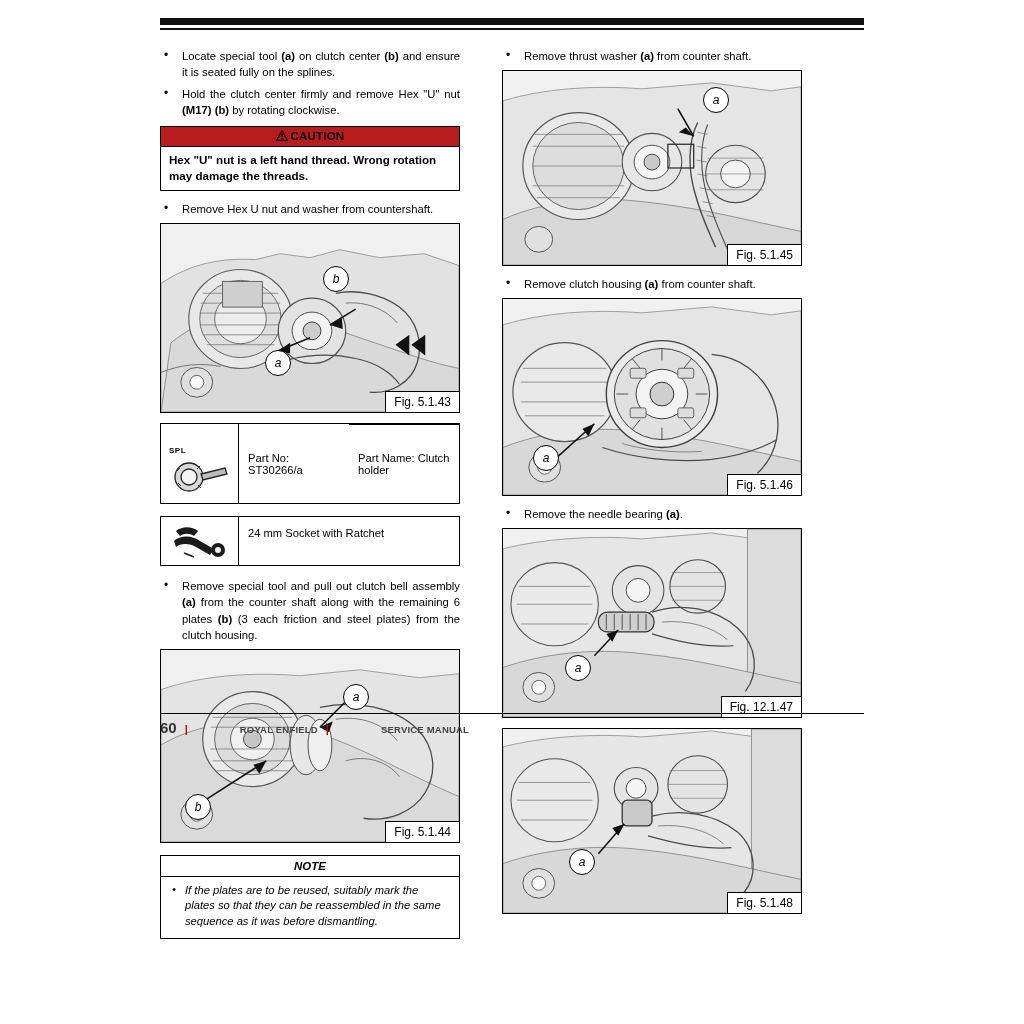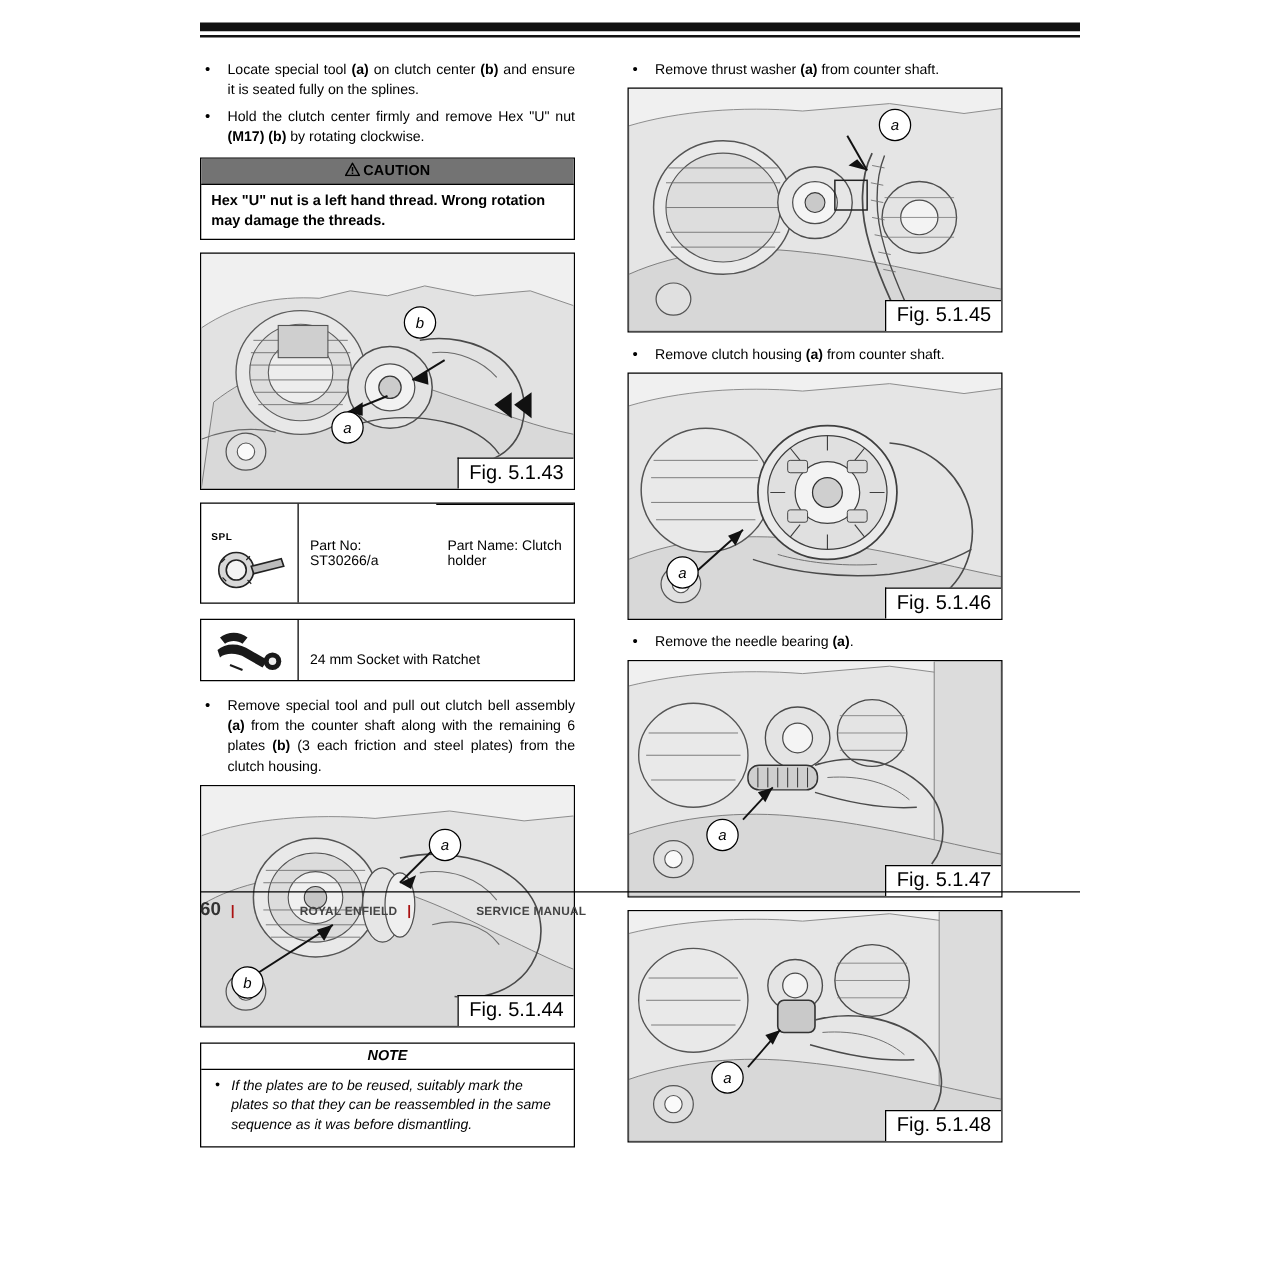--- a/index.html
+++ b/index.html
@@ -51,21 +51,21 @@
     font-size: 12px;
   }
   b { font-weight: bold; }
 
   
   .caution {
     border: 1.2px solid #000;
     margin: 8px 0 10px 0;
   }
   .caution-head {
-    background: #737373;
+    background: #b91c1c;
     text-align: center;
     font-weight: bold;
     font-size: 11.5px;
     padding: 3px 0 3px 0;
     border-bottom: 1.2px solid #000;
     letter-spacing: .2px;
   }
   .caution-body {
     font-weight: bold;
     font-size: 11.6px;
@@ -81,21 +81,21 @@
     background: #efefef;
     overflow: hidden;
     margin: 6px 0 10px 0;
   }
   .fig .cap {
     position: absolute;
     right: 0; bottom: 0;
     border-left: 1.2px solid #000;
     border-top: 1.2px solid #000;
     background: #fff;
-    font-size: 16px;
+    font-size: 12px;
     padding: 3px 8px 3px 8px;
     white-space: nowrap;
   }
   .callout {
     position: absolute;
     width: 26px; height: 26px;
     border-radius: 50%;
     border: 1.4px solid #000;
     background: #fff;
     font-size: 12px;
@@ -124,21 +124,21 @@
     padding: 8px 9px;
     flex: 1;
     display: flex; align-items: center;
   }
   .tool-row + .tool-row { border-top: 1.2px solid #000; }
 
   .tool-table2 {
     border: 1.2px solid #000;
     display: flex;
     margin-top: 12px;
-    align-items: flex-end;
+    align-items: flex-start;
   }
   .tool-img2 {
     width: 78px;
     border-right: 1.2px solid #000;
     display: flex; align-items: center; justify-content: center;
     padding: 6px 0;
   }
   .tool-row2 { font-size: 11.2px; padding: 10px 9px; display: flex; align-items: center; }
 
   
@@ -205,20 +205,23 @@
             <svg width="12" height="11" viewBox="0 0 12 11">
                 <polygon points="6,0.6 11.5,10.4 0.5,10.4" fill="none" stroke="#000" stroke-width="1.2"></polygon>
                 <rect x="5.4" y="3.6" width="1.2" height="3.6" fill="#000"></rect>
                 <rect x="5.4" y="8.0" width="1.2" height="1.2" fill="#000"></rect>
               </svg>
           </span><span>CAUTION</span>
         </div>
         <div class="caution-body">Hex "U" nut is a left hand thread. Wrong rotation may damage the threads.</div>
       </div>
 
+      <ul class="bullets">
+        <li class="bullet">Remove Hex U nut and washer from countershaft.</li>
+      </ul>
 
       <div class="fig" style="height:190px;">
         <div class="art">
           <svg viewBox="0 0 300 190" preserveAspectRatio="none">
             <rect x="0" y="0" width="300" height="190" fill="#f0f0f0"></rect>
             <path d="M0,60 C30,40 60,34 95,36 L120,30 L150,34 L180,26 L220,34 L265,30 L300,42 L300,190 L0,190 Z" fill="#e2e2e2" stroke="#8a8a8a" stroke-width="0.8"></path>
             <path d="M10,120 C40,96 70,88 110,92 C150,96 185,110 215,120 C245,130 270,140 300,146 L300,190 L0,190 Z" fill="#d9d9d9" stroke="#7d7d7d" stroke-width="0.8"></path>
             <ellipse cx="80" cy="96" rx="52" ry="50" fill="#e8e8e8" stroke="#5c5c5c" stroke-width="1.1"></ellipse>
             <ellipse cx="80" cy="96" rx="41" ry="39" fill="#dedede" stroke="#5c5c5c" stroke-width="0.9"></ellipse>
             <ellipse cx="80" cy="96" rx="26" ry="25" fill="#ededed" stroke="#5c5c5c" stroke-width="0.9"></ellipse>
@@ -439,21 +442,21 @@
             <path d="M150,84 C180,74 214,80 236,100 C256,118 258,146 244,164" fill="none" stroke="#4a4a4a" stroke-width="1.3"></path>
             <path d="M150,106 C176,114 204,120 232,118" fill="none" stroke="#4a4a4a" stroke-width="1.2"></path>
             <path d="M160,94 C186,92 210,98 226,112" fill="none" stroke="#6e6e6e" stroke-width="0.8"></path>
             <ellipse cx="36" cy="160" rx="16" ry="15" fill="#e0e0e0" stroke="#555" stroke-width="1"></ellipse>
             <ellipse cx="36" cy="160" rx="7" ry="7" fill="#fafafa" stroke="#555" stroke-width="0.9"></ellipse>
             <path d="M92,128 L116,102" stroke="#111" stroke-width="1.5" fill="none"></path>
             <polygon points="116,102 104,106 110,114" fill="#111"></polygon>
           </svg>
         </div>
         <div class="callout" style="left:62px; top:126px;">a</div>
-        <div class="cap">Fig. 5.1.47</div>
+        <div class="cap">Fig. 12.1.47</div>
       </div>
 
 
       <div class="fig" style="height:186px;">
         <div class="art">
           <svg viewBox="0 0 300 186" preserveAspectRatio="none">
             <rect width="300" height="186" fill="#f0f0f0"></rect>
             <path d="M0,18 C40,8 90,4 140,8 L210,2 L270,10 L300,6 L300,186 L0,186 Z" fill="#e6e6e6" stroke="#8c8c8c" stroke-width="0.8"></path>
             <rect x="250" y="0" width="50" height="186" fill="#dcdcdc" stroke="#7f7f7f" stroke-width="0.8"></rect>
             <path d="M0,136 C40,122 90,116 140,122 C200,128 250,142 300,152 L300,186 L0,186 Z" fill="#d8d8d8" stroke="#7d7d7d" stroke-width="0.8"></path>

